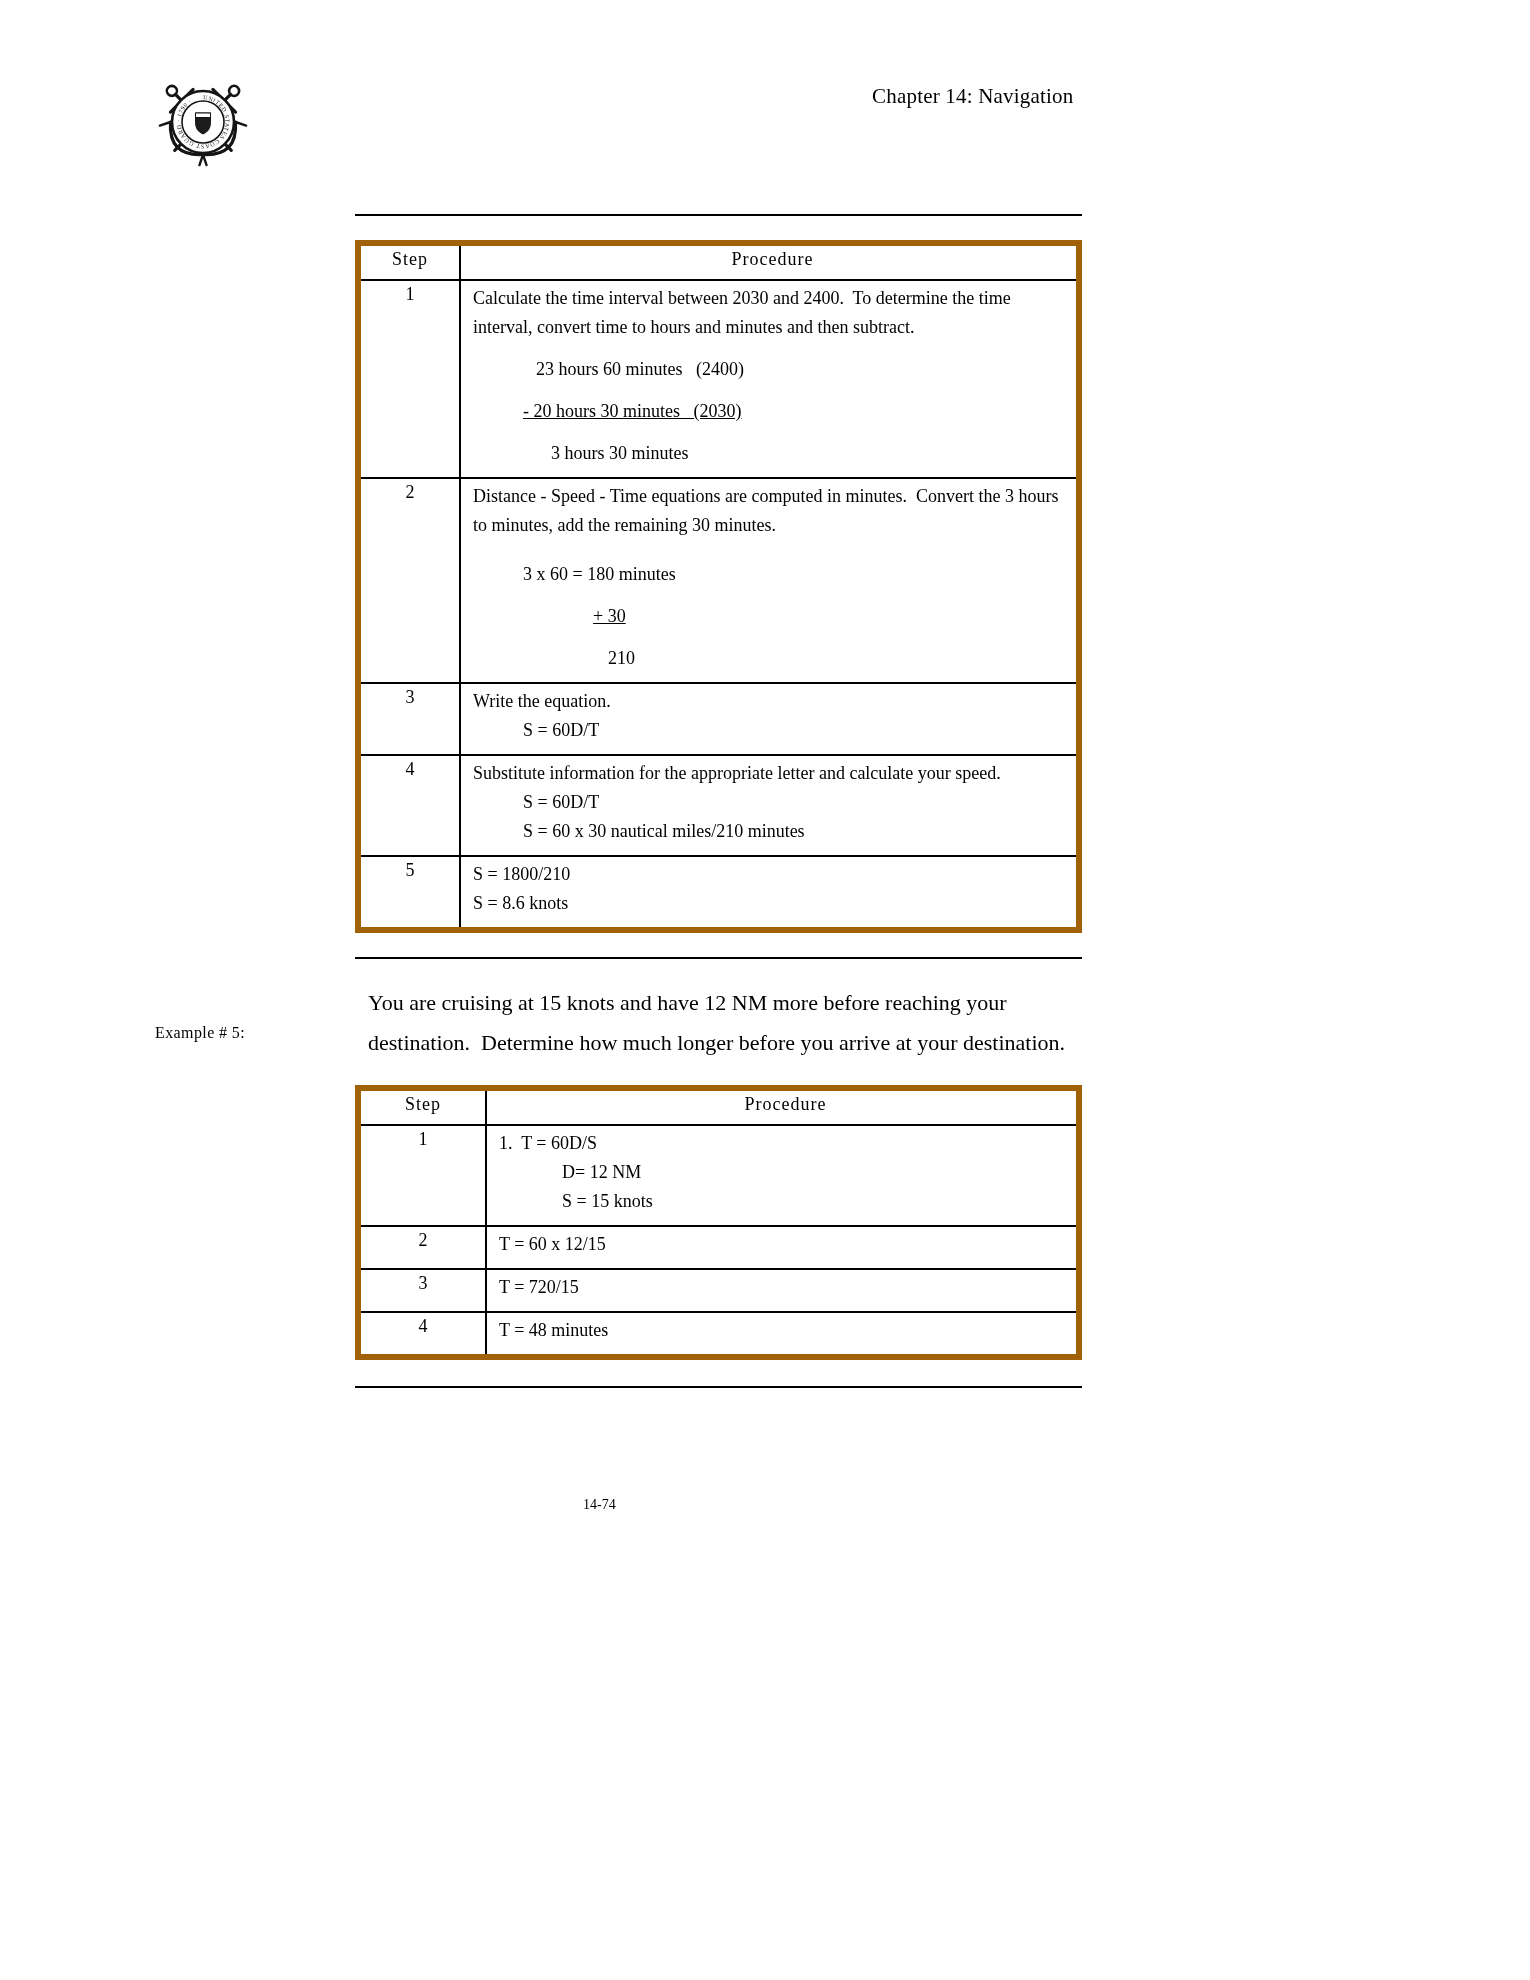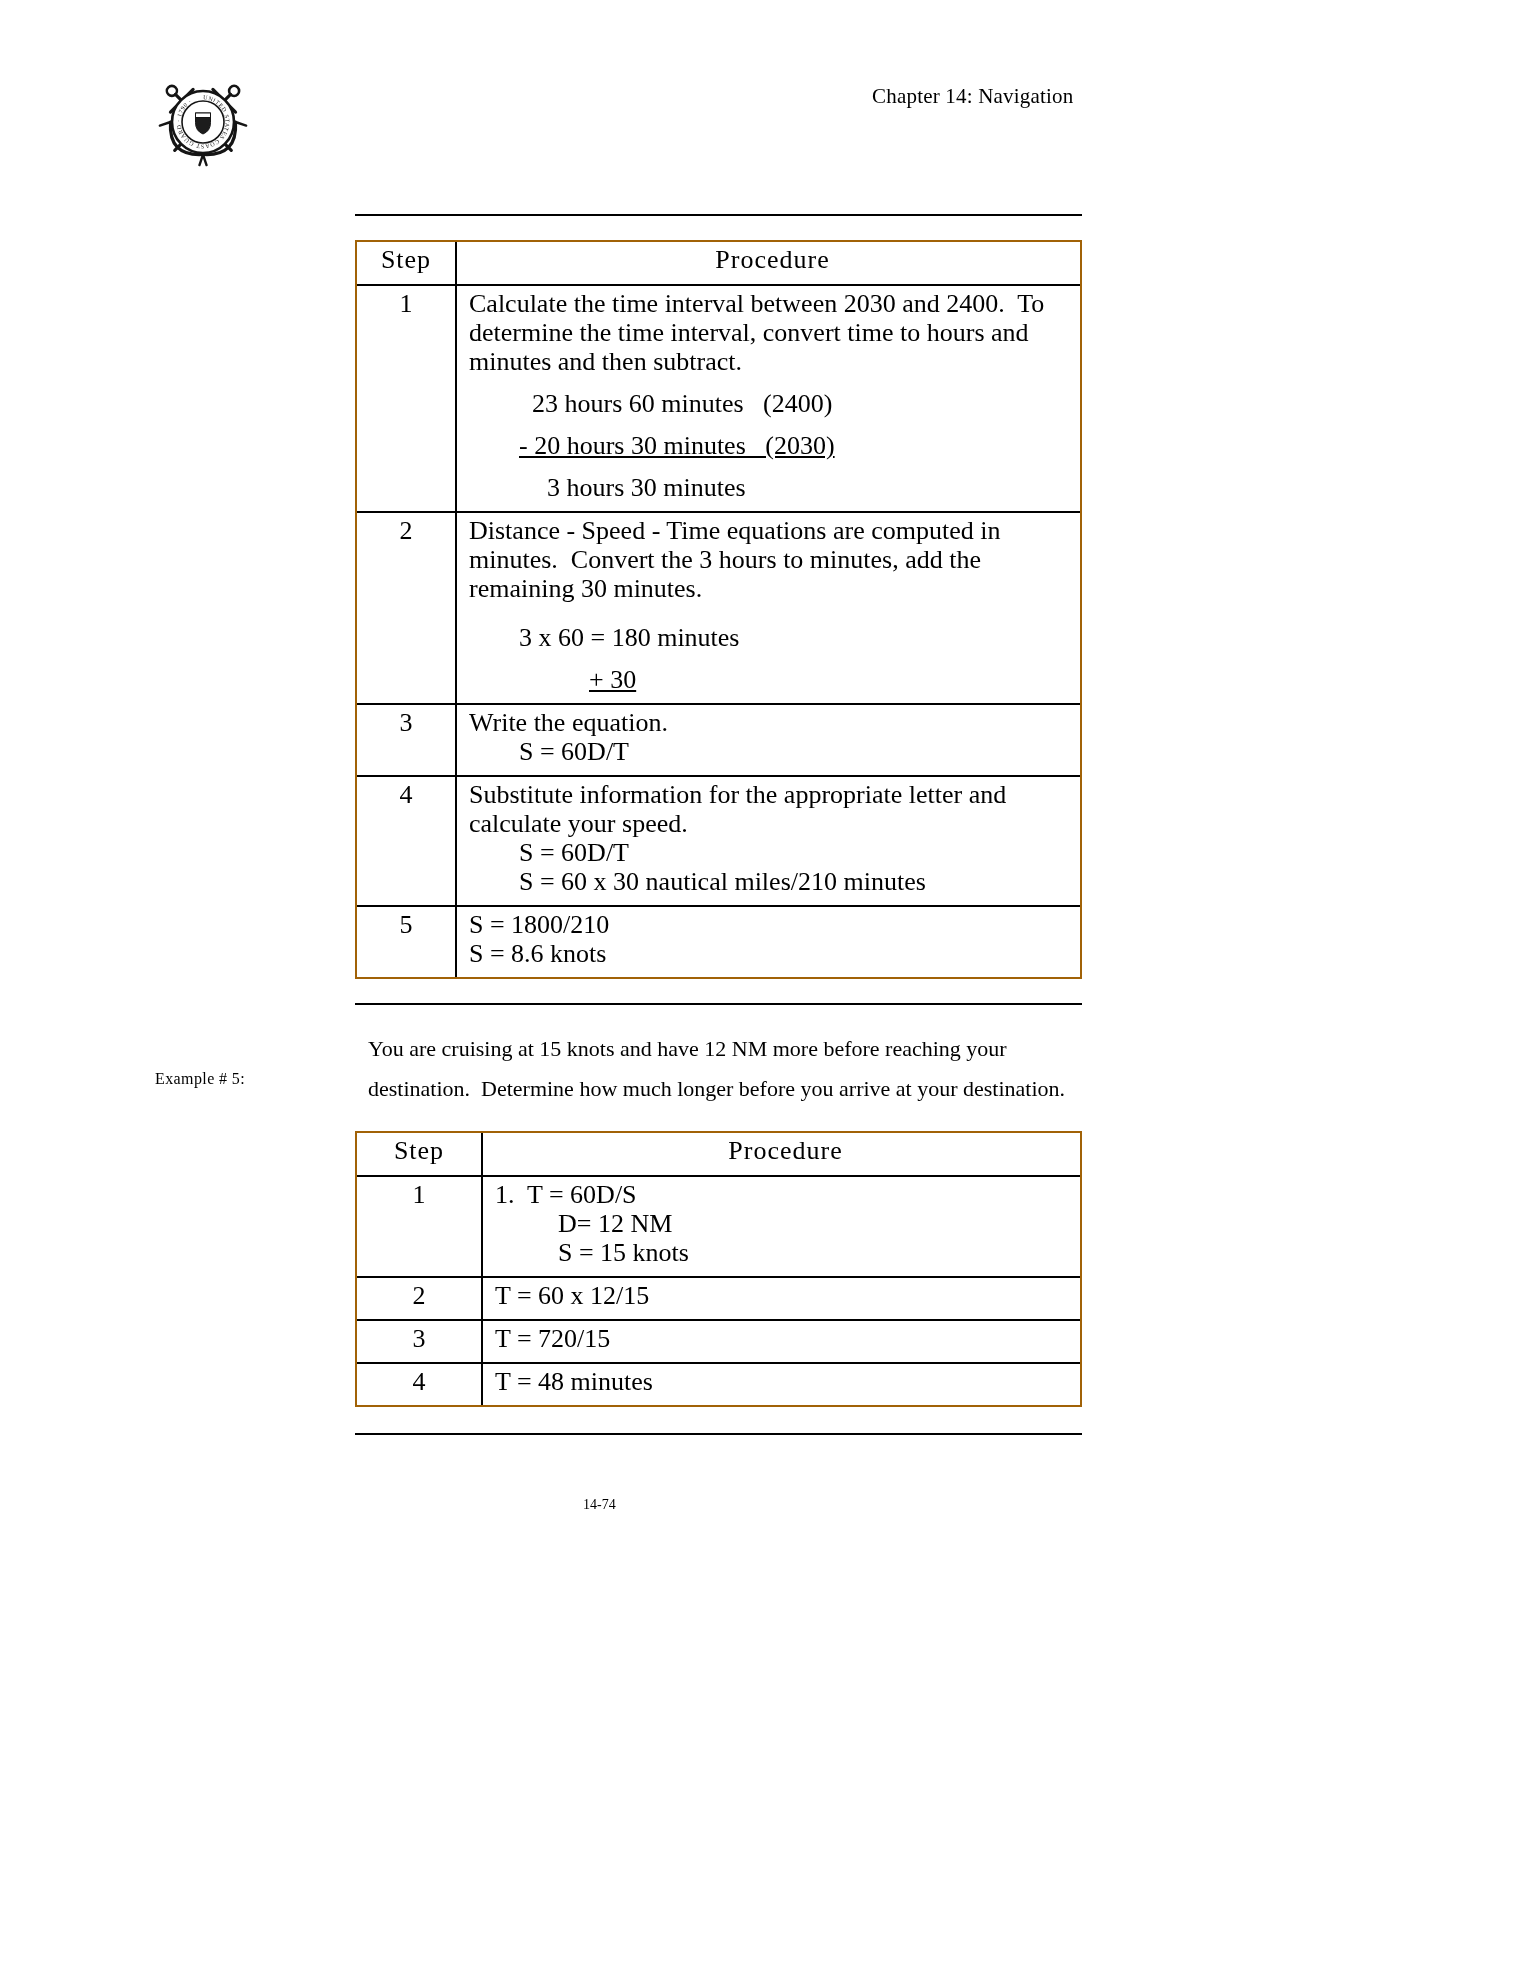--- a/index.html
+++ b/index.html
@@ -18,21 +18,21 @@
     position: absolute; left: 872px; top: 84px;
     font-size: 21px; letter-spacing: 0.2px;
   }
 
   .content { position: absolute; left: 355px; top: 214px; width: 727px; }
 
   .rule { border-top: 2px solid #000; height: 0; width: 100%; }
   .rule-mid { margin-top: 24px; }
   .rule-bottom { margin-top: 26px; }
 
-  .tbl { border: 2px solid #a16207; margin-top: 24px; font-size: 26px; }
+  .tbl { border: 6px solid #a16207; margin-top: 24px; font-size: 18px; }
   .trow { display: flex; border-top: 2px solid #000; align-items: stretch; }
   .trow:first-child { border-top: none; }
   .tstep { flex: 0 0 100px; border-right: 2px solid #000; text-align: center; padding: 3px 4px 5px; }
   .tproc { flex: 1; padding: 3px 4px 9px 12px; min-width: 0; }
   .t2 .tstep { flex: 0 0 126px; }
   .th { letter-spacing: 1px; }
   .thead .tproc { text-align: center; }
 
   .line { white-space: pre-wrap; line-height: 29px; }
   .ind1 { margin-left: 50px; }
@@ -107,20 +107,21 @@
             <div class="line ind1 ul gap1">- 20 hours 30 minutes   (2030)</div>
             <div class="line ind3 gap1">3 hours 30 minutes</div>
           </div>
         </div>
         <div class="trow">
           <div class="tstep">2</div>
           <div class="tproc">
             <div class="line">Distance - Speed - Time equations are computed in minutes.  Convert the 3 hours to minutes, add the remaining 30 minutes.</div>
             <div class="line ind1 gap2">3 x 60 = 180 minutes</div>
             <div class="line ind4 ul gap1">+ 30</div>
+            <div class="line ind5 gap1">210</div>
           </div>
         </div>
         <div class="trow">
           <div class="tstep">3</div>
           <div class="tproc">
             <div class="line">Write the equation.</div>
             <div class="line ind1">S = 60D/T</div>
           </div>
         </div>
         <div class="trow">

